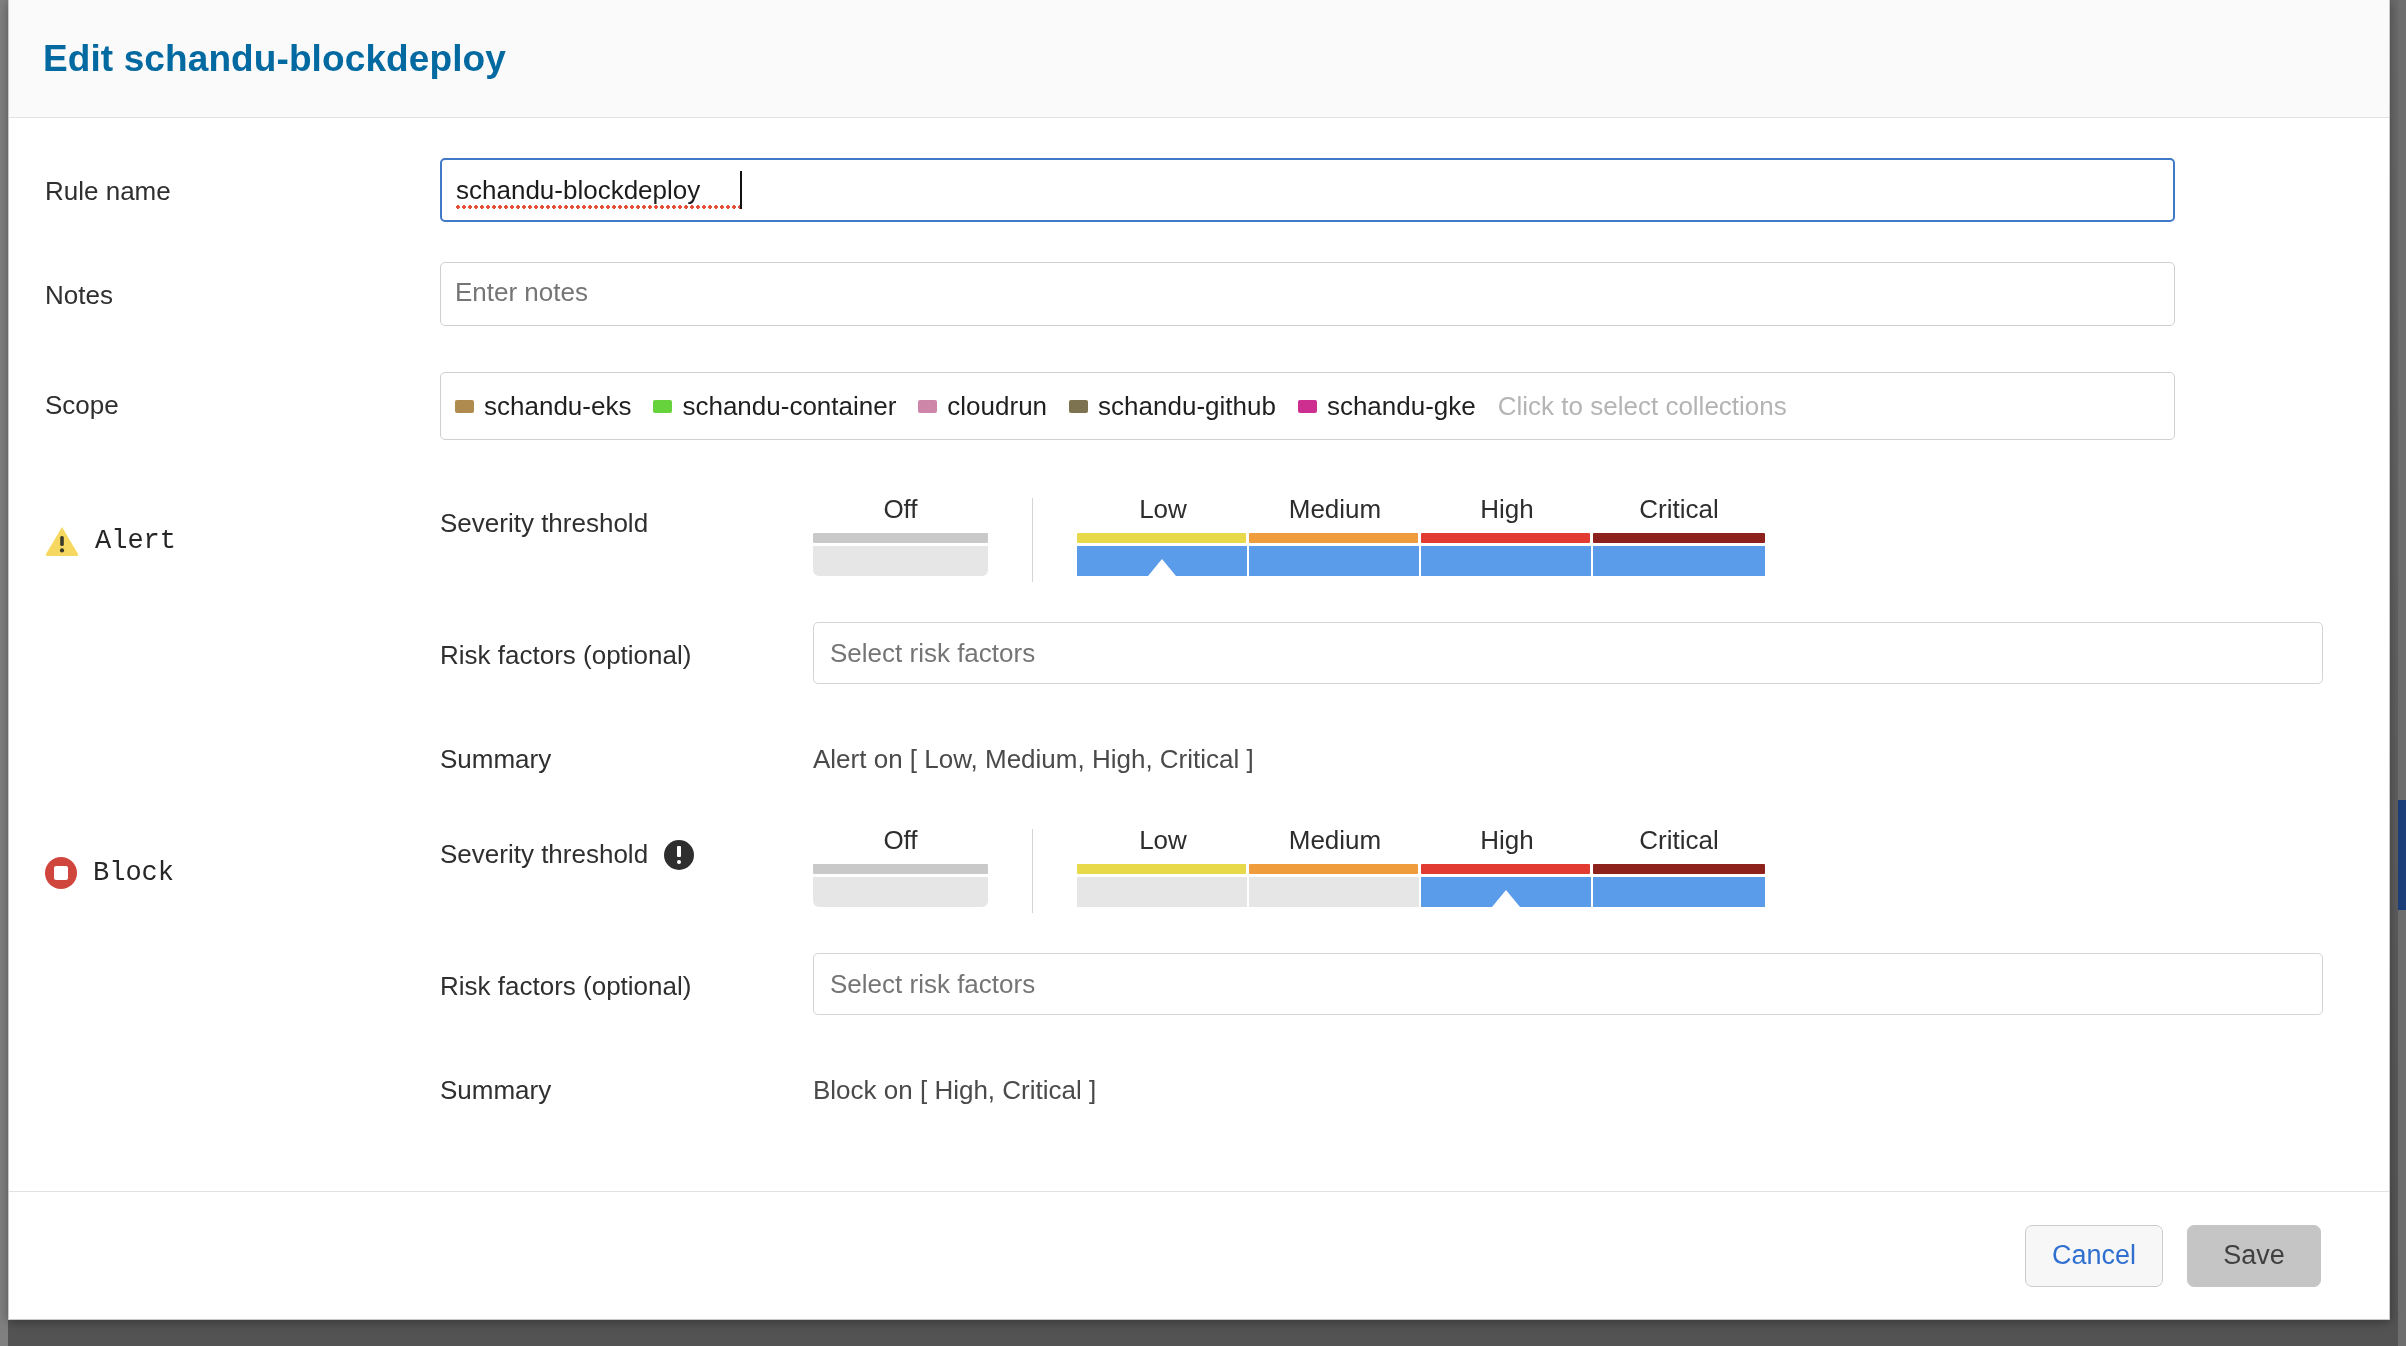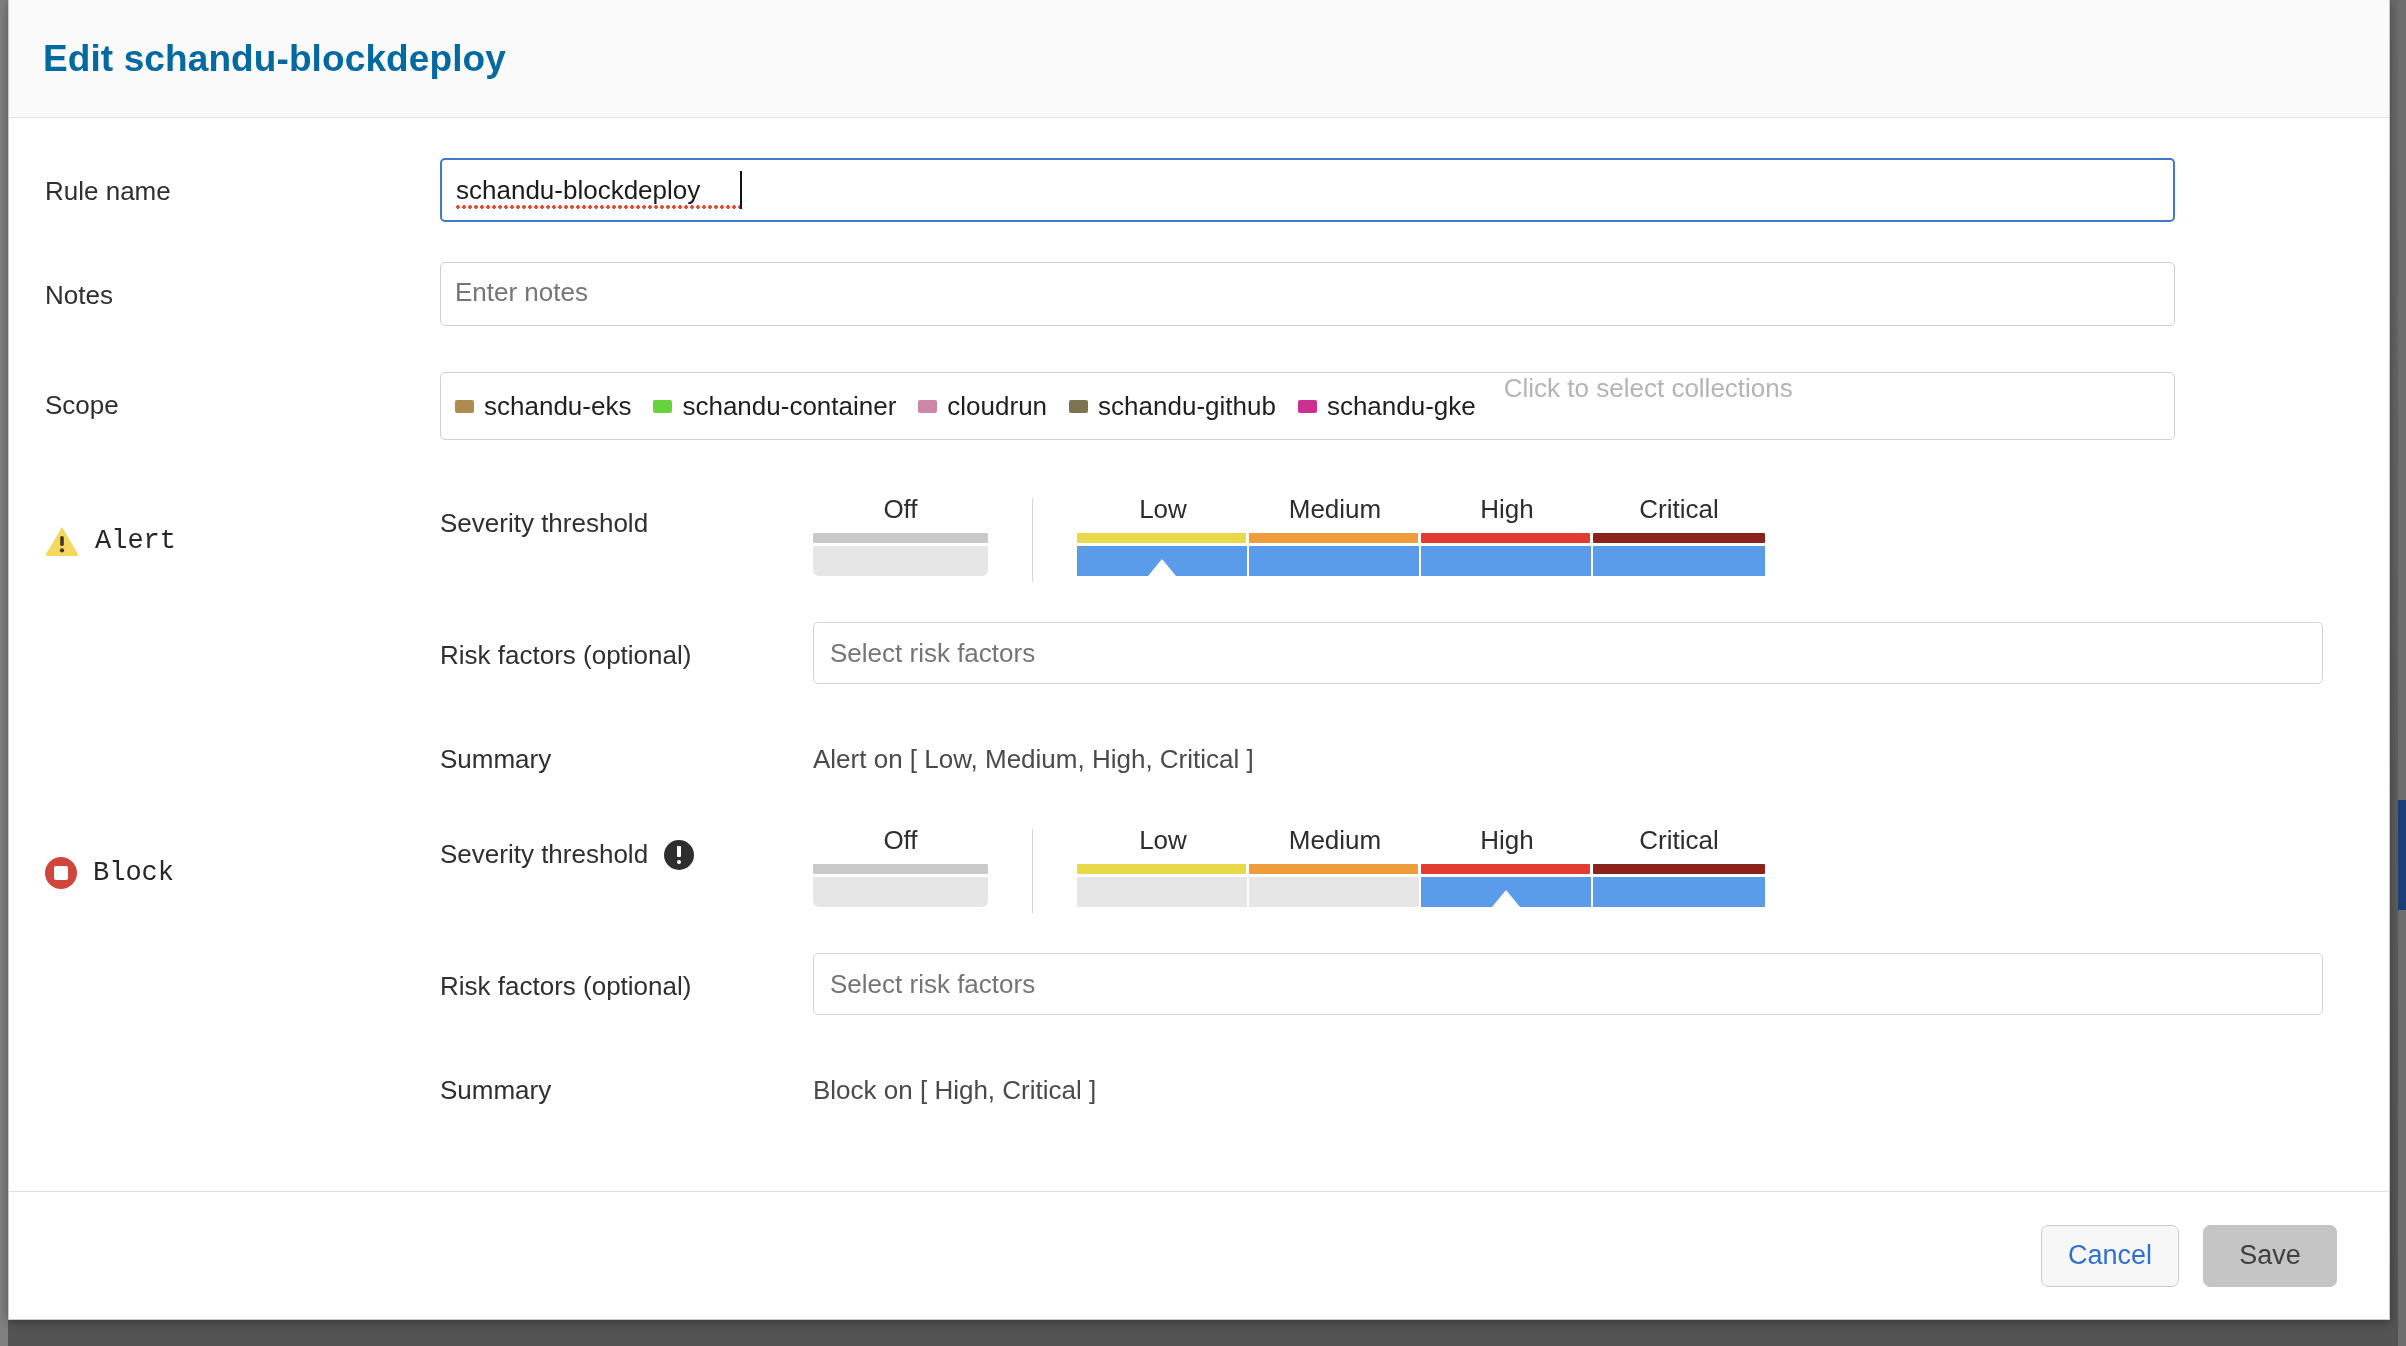--- a/index.html
+++ b/index.html
@@ -139,22 +139,23 @@
 
   
   .scope-box {
     width: 1735px;
     height: 68px;
     box-sizing: border-box;
     border: 1px solid #cfcfcf;
     border-radius: 5px;
     background: #fff;
     display: flex;
+    align-items: center;
     padding: 0 14px;
-    gap: 6px;
+    gap: 0;
     overflow: hidden;
   }
   .chip {
     display: inline-flex;
     align-items: center;
     gap: 10px;
     margin-right: 22px;
     white-space: nowrap;
   }
   .chip-swatch {
@@ -344,21 +345,21 @@
 
   
   .dlg-footer {
     flex: 0 0 auto;
     height: 128px;
     border-top: 1px solid #e1e1e1;
     background: #fff;
     display: flex;
     align-items: center;
     justify-content: flex-end;
-    padding-right: 52px;
+    padding-right: 68px;
     gap: 24px;
     box-sizing: border-box;
   }
   .btn {
     height: 62px;
     min-width: 134px;
     border-radius: 7px;
     font-size: 27px;
     font-family: "Liberation Sans", sans-serif;
     cursor: pointer;

